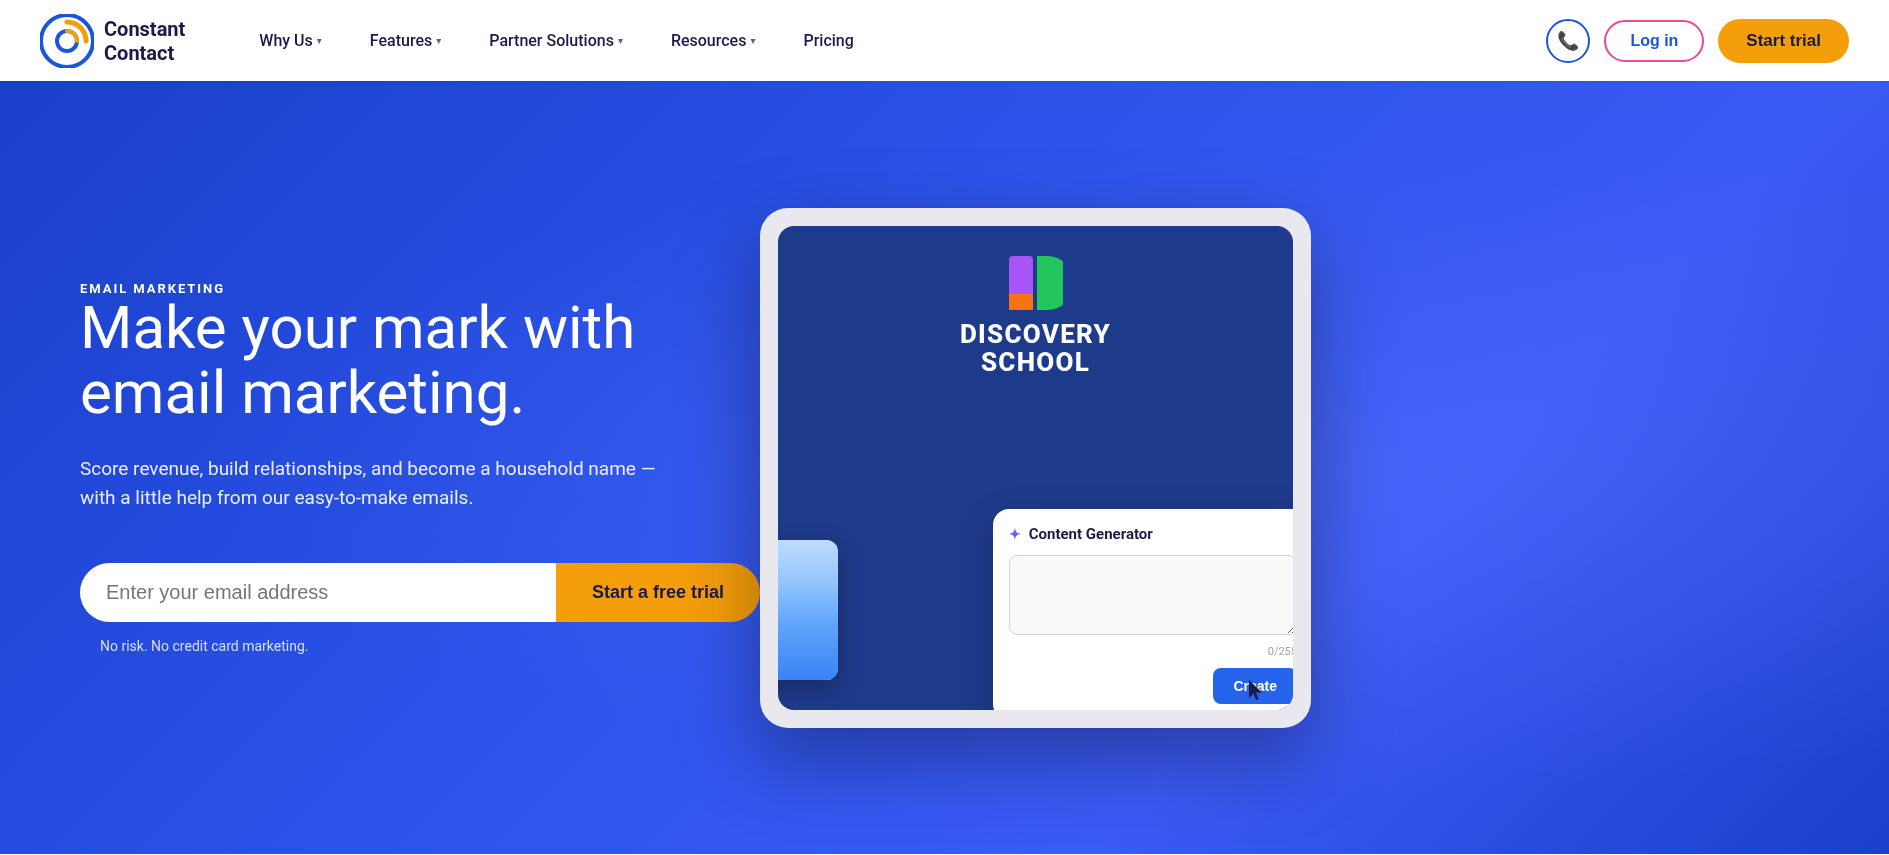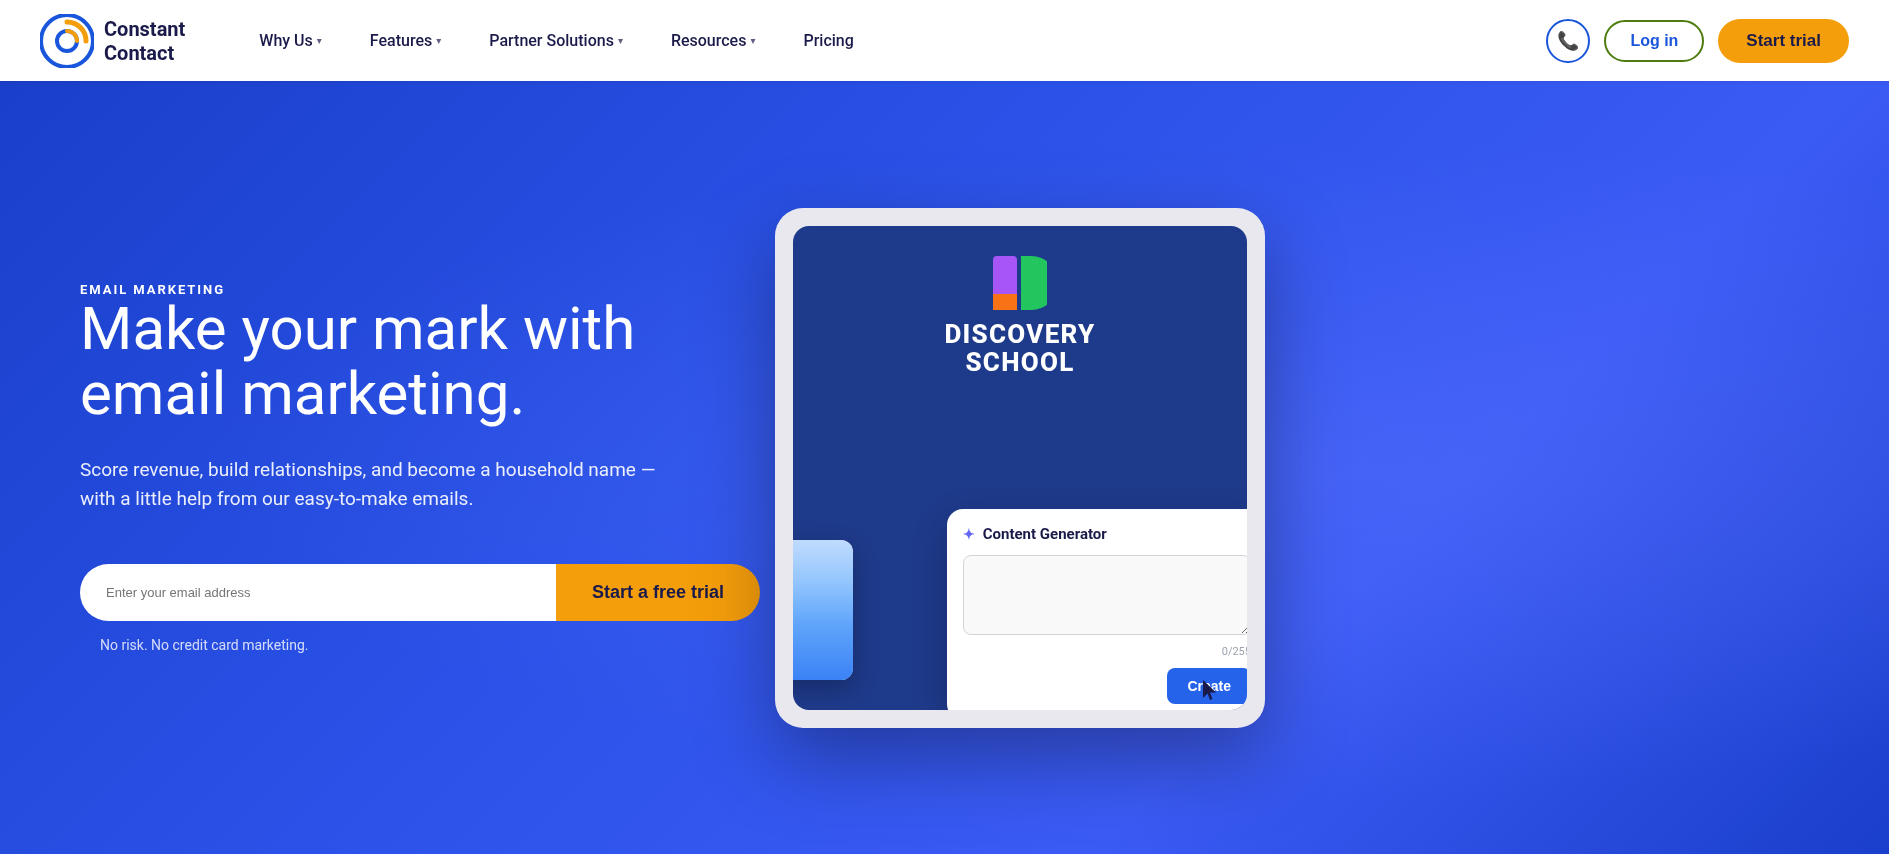--- a/index.html
+++ b/index.html
@@ -70,21 +70,21 @@
       display: flex;
       align-items: center;
       justify-content: center;
       cursor: pointer;
       color: #1a56db;
       font-size: 18px;
     }
     .login-btn {
       padding: 10px 24px;
       border-radius: 24px;
-      border: 2px solid #4d7c0f;
+      border: 2px solid #ec4899;
       background: #fff;
       color: #1a56db;
       font-size: 16px;
       font-weight: 600;
       cursor: pointer;
     }
     .start-trial-btn {
       padding: 12px 28px;
       border-radius: 28px;
       border: none;
@@ -139,21 +139,21 @@
     }
     .hero-form {
       display: flex;
       gap: 0;
       max-width: 680px;
       margin-bottom: 16px;
     }
     .email-input {
       flex: 1;
       padding: 18px 26px;
-      font-size: 13px;
+      font-size: 20px;
       border-radius: 50px 0 0 50px;
       border: none;
       outline: none;
       background: #fff;
       color: #0369a1;
     }
     .free-trial-btn {
       padding: 18px 36px;
       border-radius: 0 50px 50px 0;
       border: none;
@@ -176,21 +176,21 @@
       display: flex;
       justify-content: center;
       align-items: center;
       z-index: 2;
       position: relative;
     }
     .device-outer {
       background: #e8e8ee;
       border-radius: 28px;
       padding: 18px;
-      width: 490px;
+      width: 551px;
       height: 520px;
       position: relative;
       box-shadow: 0 30px 80px rgba(0,0,0,0.35);
     }
     .device-screen {
       background: #1e3a8a;
       border-radius: 16px;
       width: 100%;
       height: 100%;
       overflow: hidden;

